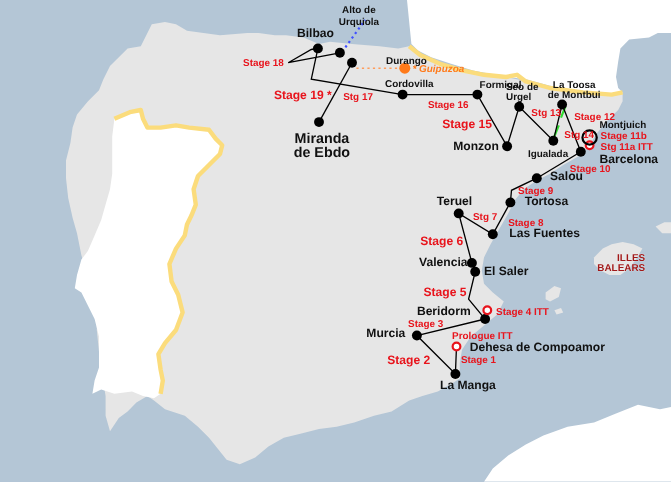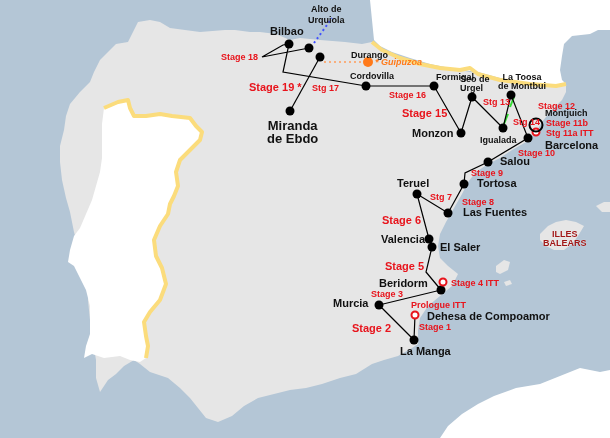--- a/index.html
+++ b/index.html
@@ -85,21 +85,21 @@
     <circle cx="536" cy="125" r="6.5" fill="none" stroke="#000" stroke-width="2"></circle>
 
     <circle cx="368" cy="62" r="5" fill="#ff7a1a"></circle>
   </svg>
 
   <div class="lbl sea-lbl" style="left:308px; top:4px; font-size:9px; line-height:11px;">
     <div style="white-space:pre;">Alto de
 Urquiola</div>
   </div>
 
-  <div class="lbl region" style="left:543px; top:230px;">
+  <div class="lbl region" style="left:543px; top:230px;text-align:right;">
     <div>ILLES</div>
     <div>BALEARS</div>
   </div>
 
   <div class="lbl city" style="left:270px; top:26px;">Bilbao</div>
   <div class="lbl city-sm" style="left:331px; top:51px;padding-left:20px;">Durango</div>
   <div class="lbl orange" style="left:375px; top:58px;">* Guipuzoa</div>
   <div class="lbl city-sm" style="left:350px; top:72px;">Cordovilla</div>
   <div class="lbl city-sm" style="left:436px; top:73px;">Formigal</div>
   <div class="lbl city-sm" style="left:460px; top:75px; line-height:9px;">
@@ -135,21 +135,21 @@
   <div class="lbl stage-sm" style="left:371px; top:290px;">Stage 3</div>
   <div class="lbl stage-sm" style="left:451px; top:279px;">Stage 4 ITT</div>
   <div class="lbl stage" style="left:385px; top:261px;">Stage 5</div>
   <div class="lbl stage" style="left:382px; top:215px;">Stage 6</div>
   <div class="lbl stage-sm" style="left:430px; top:193px;">Stg 7</div>
   <div class="lbl stage-sm" style="left:462px; top:198px;">Stage 8</div>
   <div class="lbl stage-sm" style="left:471px; top:169px;">Stage 9</div>
   <div class="lbl stage-sm" style="left:518px; top:149px;">Stage 10</div>
   <div class="lbl stage-sm" style="left:546px; top:119px;">Stage 11b</div>
   <div class="lbl stage-sm" style="left:546px; top:129px;">Stg 11a ITT</div>
-  <div class="lbl stage-sm" style="left:538px; top:102px;text-align:right;">Stage 12</div>
+  <div class="lbl stage-sm" style="left:522px; top:102px;text-align:right;">Stage 12</div>
   <div class="lbl stage-sm" style="left:483px; top:98px;">Stg 13</div>
   <div class="lbl stage-sm" style="left:469px; top:118px;padding-left:44px;">Stg 14</div>
   <div class="lbl stage" style="left:402px; top:108px;">Stage 15</div>
   <div class="lbl stage-sm" style="left:389px; top:91px;">Stage 16</div>
   <div class="lbl stage-sm" style="left:312px; top:84px;">Stg 17</div>
   <div class="lbl stage-sm" style="left:221px; top:53px;">Stage 18</div>
   <div class="lbl stage" style="left:249px; top:82px;">Stage 19 *</div>
 </div>
 
 </body></html>

